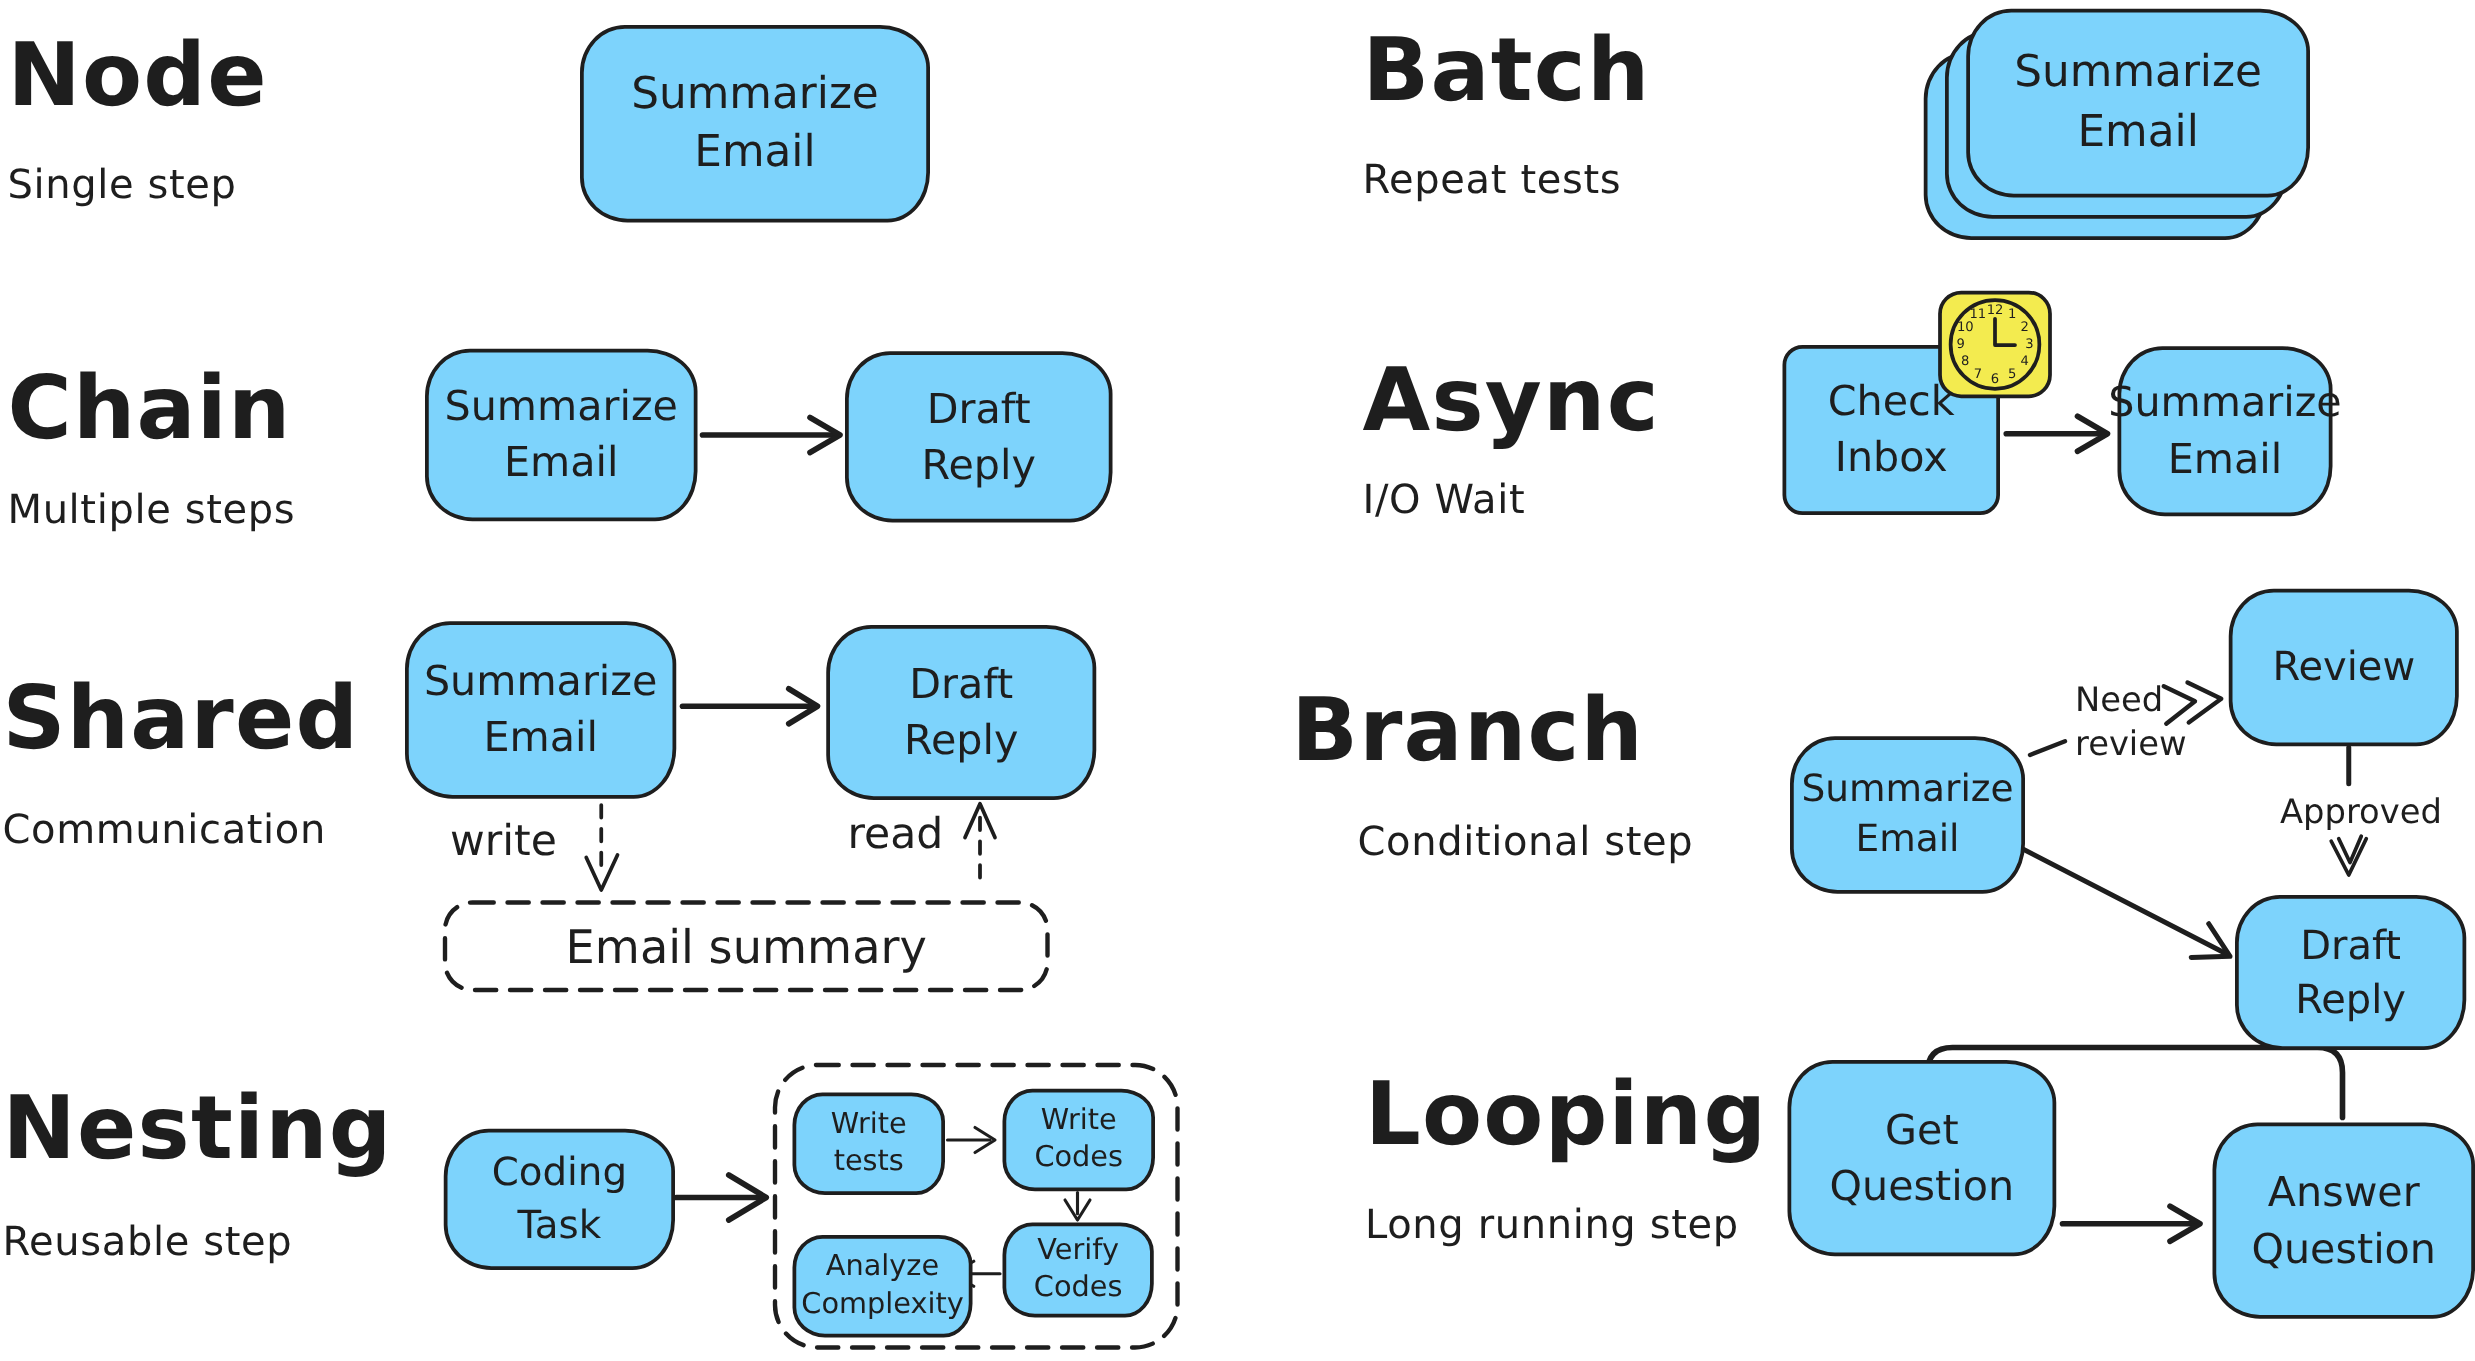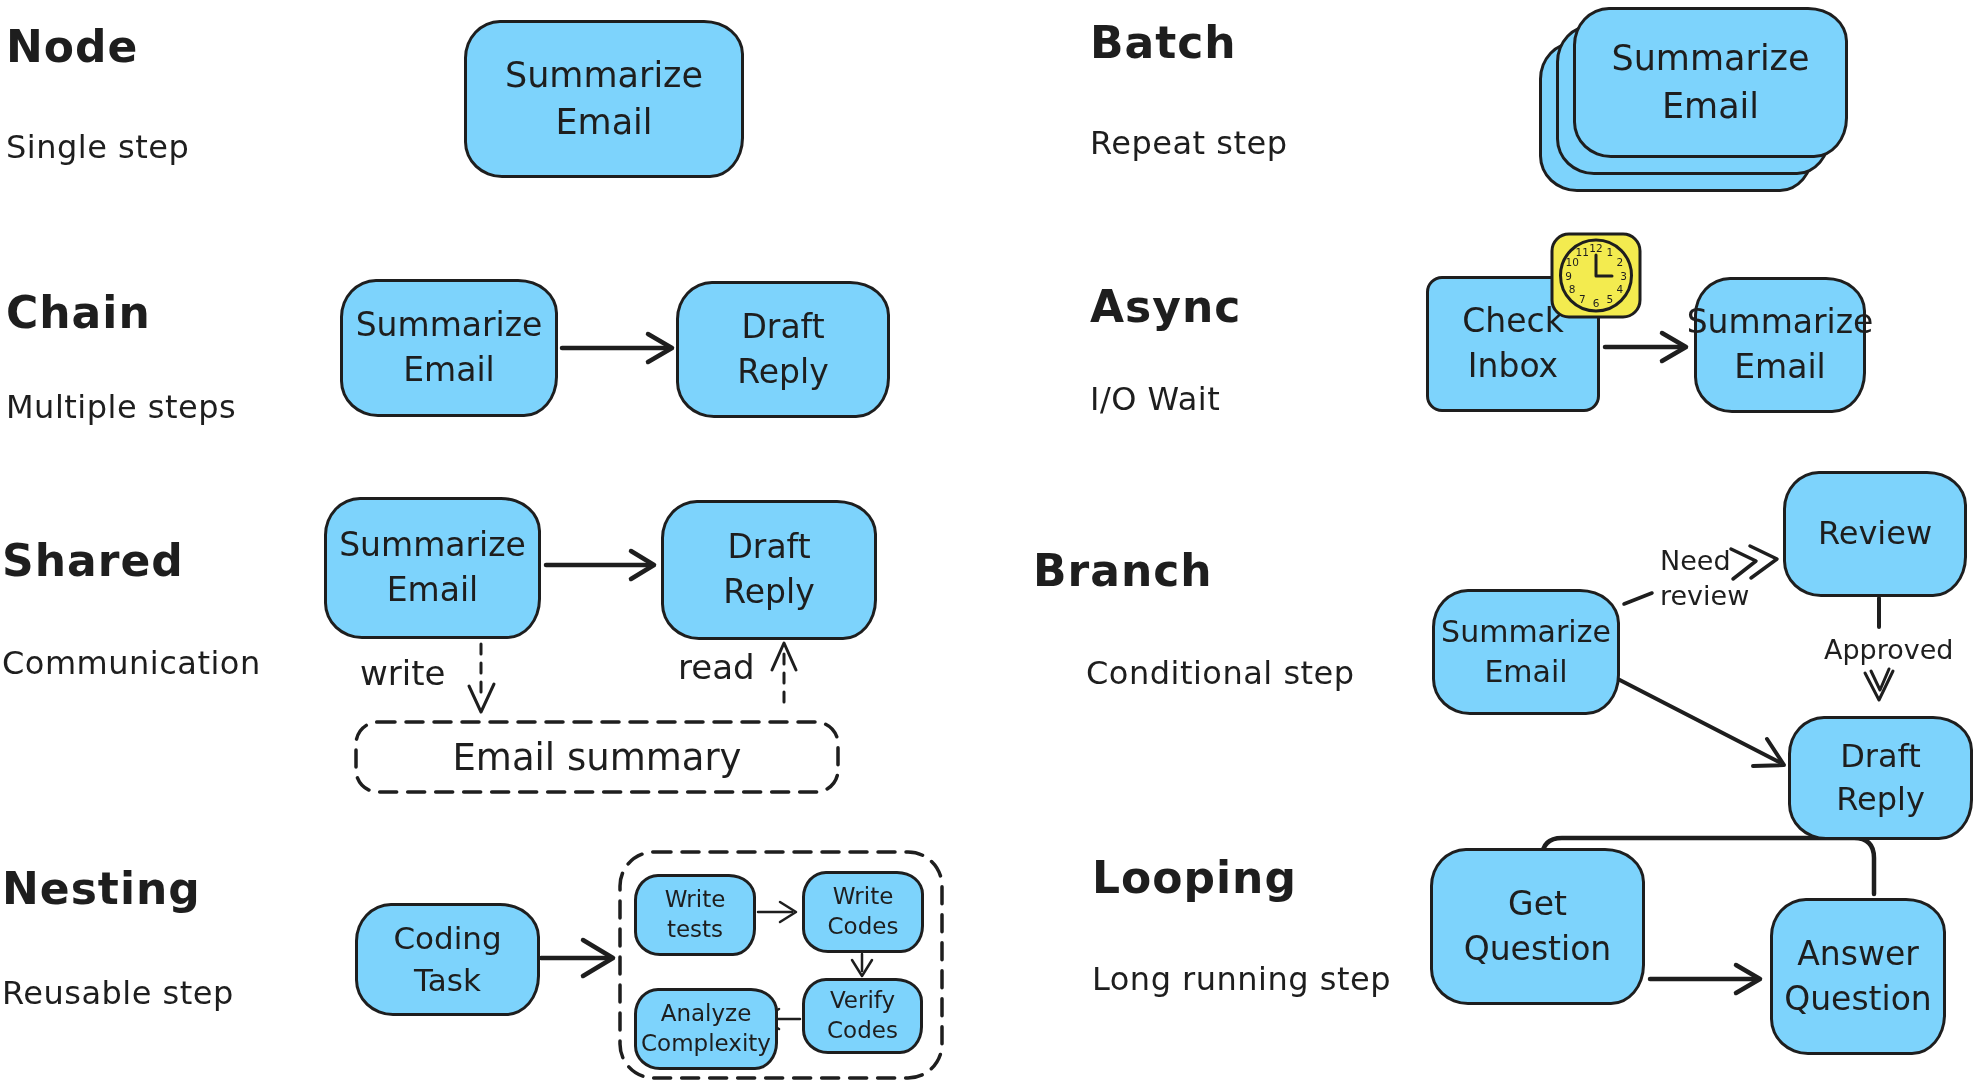--- a/index.html
+++ b/index.html
@@ -3,21 +3,21 @@
 <meta charset="utf-8">
 <style>
   html,body{margin:0;padding:0;background:#ffffff;}
   .canvas{
     position:relative;width:1980px;height:1089px;background:#ffffff;overflow:hidden;
     font-family:"DejaVu Sans","Liberation Sans",sans-serif;color:#1e1e1e;
   }
   .overlay{position:absolute;left:0;top:0;z-index:1;}
   .stroke{stroke:#1e1e1e;fill:none;stroke-linecap:round;stroke-linejoin:round;}
   .title{
-    position:absolute;z-index:2;font-size:44px;font-weight:bold;letter-spacing:1px;
+    position:absolute;z-index:2;font-size:70px;font-weight:bold;letter-spacing:1px;
     white-space:nowrap;line-height:1.05;
   }
   .subtitle{
     position:absolute;z-index:2;font-size:32px;font-weight:normal;letter-spacing:0.5px;
     white-space:nowrap;line-height:1.1;
   }
   .box{
     position:absolute;z-index:2;background:#7dd3fc;border:3.5px solid #1e1e1e;
     display:flex;align-items:center;justify-content:center;text-align:center;
     white-space:pre-line;line-height:1.35;box-sizing:border-box;
@@ -141,21 +141,21 @@
   <div class="box tiny" style="left:634px;top:874px;width:122px;height:82px;">Write
 tests</div>
   <div class="box tiny" style="left:802px;top:871px;width:122px;height:82px;">Write
 Codes</div>
   <div class="box tiny" style="left:634px;top:988px;width:144px;height:82px;">Analyze
 Complexity</div>
   <div class="box tiny" style="left:802px;top:978px;width:121px;height:76px;">Verify
 Codes</div>
 
   <div class="title" style="left:1090px;top:20px;">Batch</div>
-  <div class="subtitle" style="left:1090px;top:126px;">Repeat step</div>
+  <div class="subtitle" style="left:1090px;top:126px;">Repeat tests</div>
   <div class="box big" style="left:1539px;top:41px;width:275px;height:151px;"></div>
   <div class="box big" style="left:1556px;top:24px;width:275px;height:151px;"></div>
   <div class="box big" style="left:1573px;top:7px;width:275px;height:151px;">Summarize
 Email</div>
 
   <div class="title" style="left:1090px;top:284px;">Async</div>
   <div class="subtitle" style="left:1090px;top:382px;">I/O Wait</div>
   <div class="box med" style="left:1426px;top:276px;width:174px;height:136px;border-radius:16px;">Check
 Inbox</div>
   <div class="box med" style="left:1694px;top:277px;width:172px;height:136px;">Summarize
@@ -188,16 +188,16 @@
   <div class="box small" style="left:1788px;top:716px;width:185px;height:124px;font-size:32px;">Draft
 Reply</div>
   <div class="edge-label sm" style="left:1660px;top:543px;">Need
 review</div>
   <div class="edge-label sm" style="left:1824px;top:632px;">Approved</div>
 
   <div class="title" style="left:1092px;top:855px;">Looping</div>
   <div class="subtitle" style="left:1092px;top:962px;">Long running step</div>
   <div class="box med" style="left:1430px;top:848px;width:215px;height:157px;">Get
 Question</div>
-  <div class="box med" style="left:1770px;top:898px;width:176px;height:157px;">Answer
+  <div class="box med" style="left:1770px;top:898px;width:210px;height:157px;">Answer
 Question</div>
 
 </div>
 
 </body></html>

